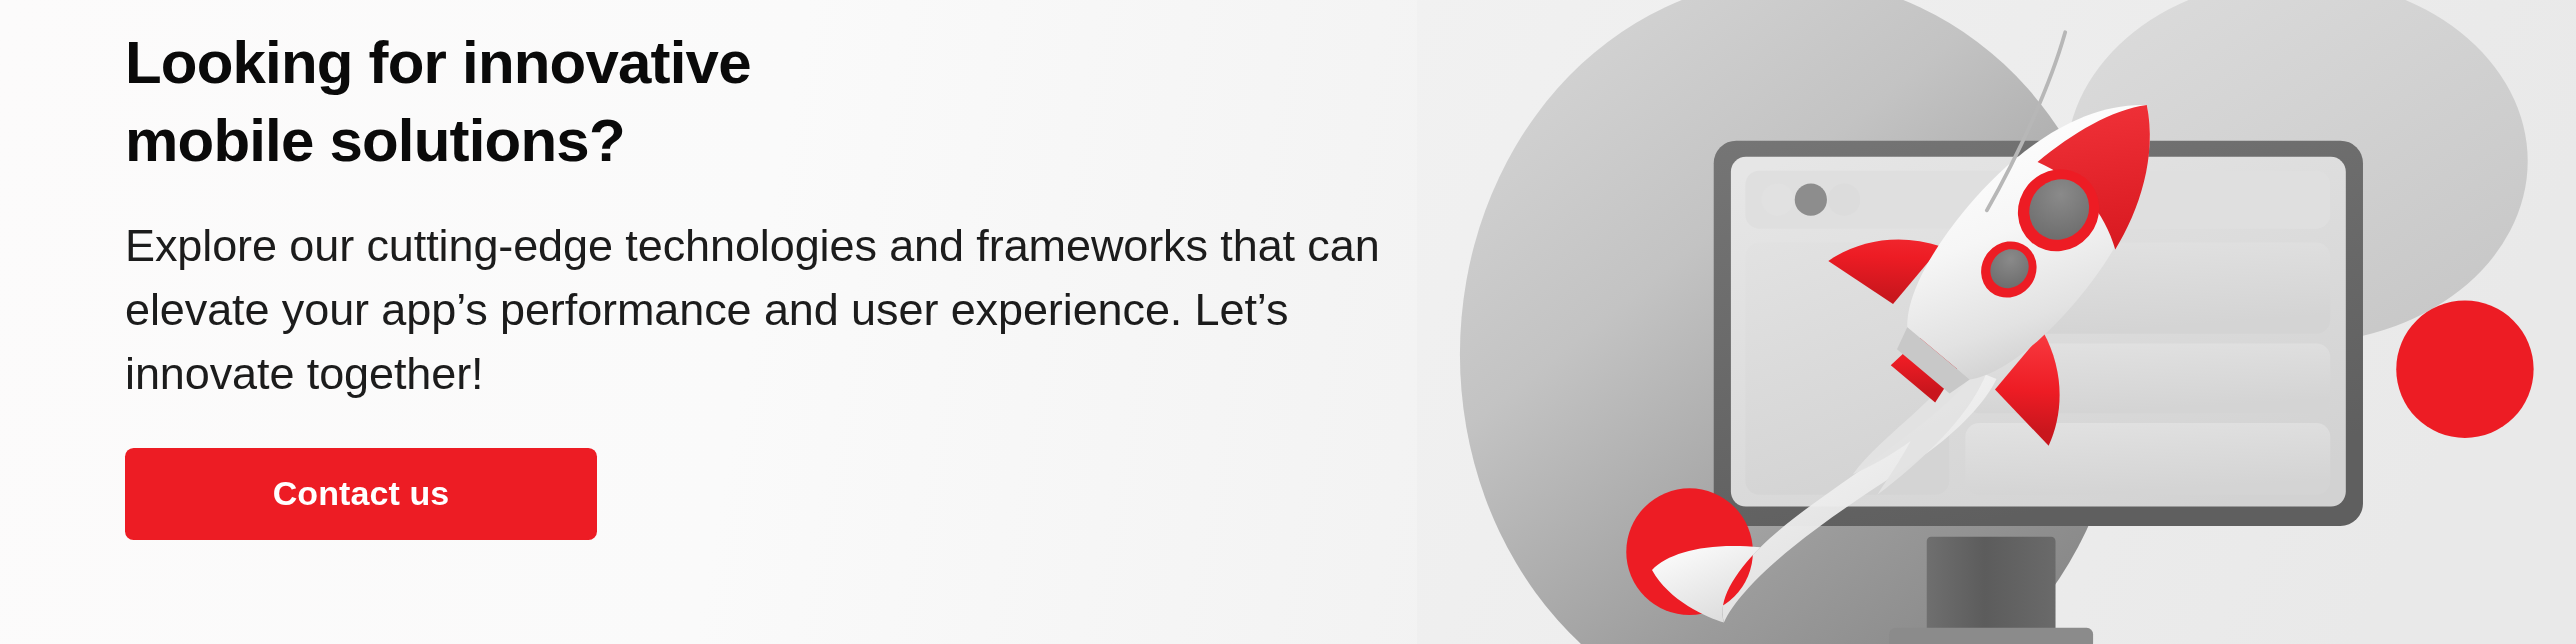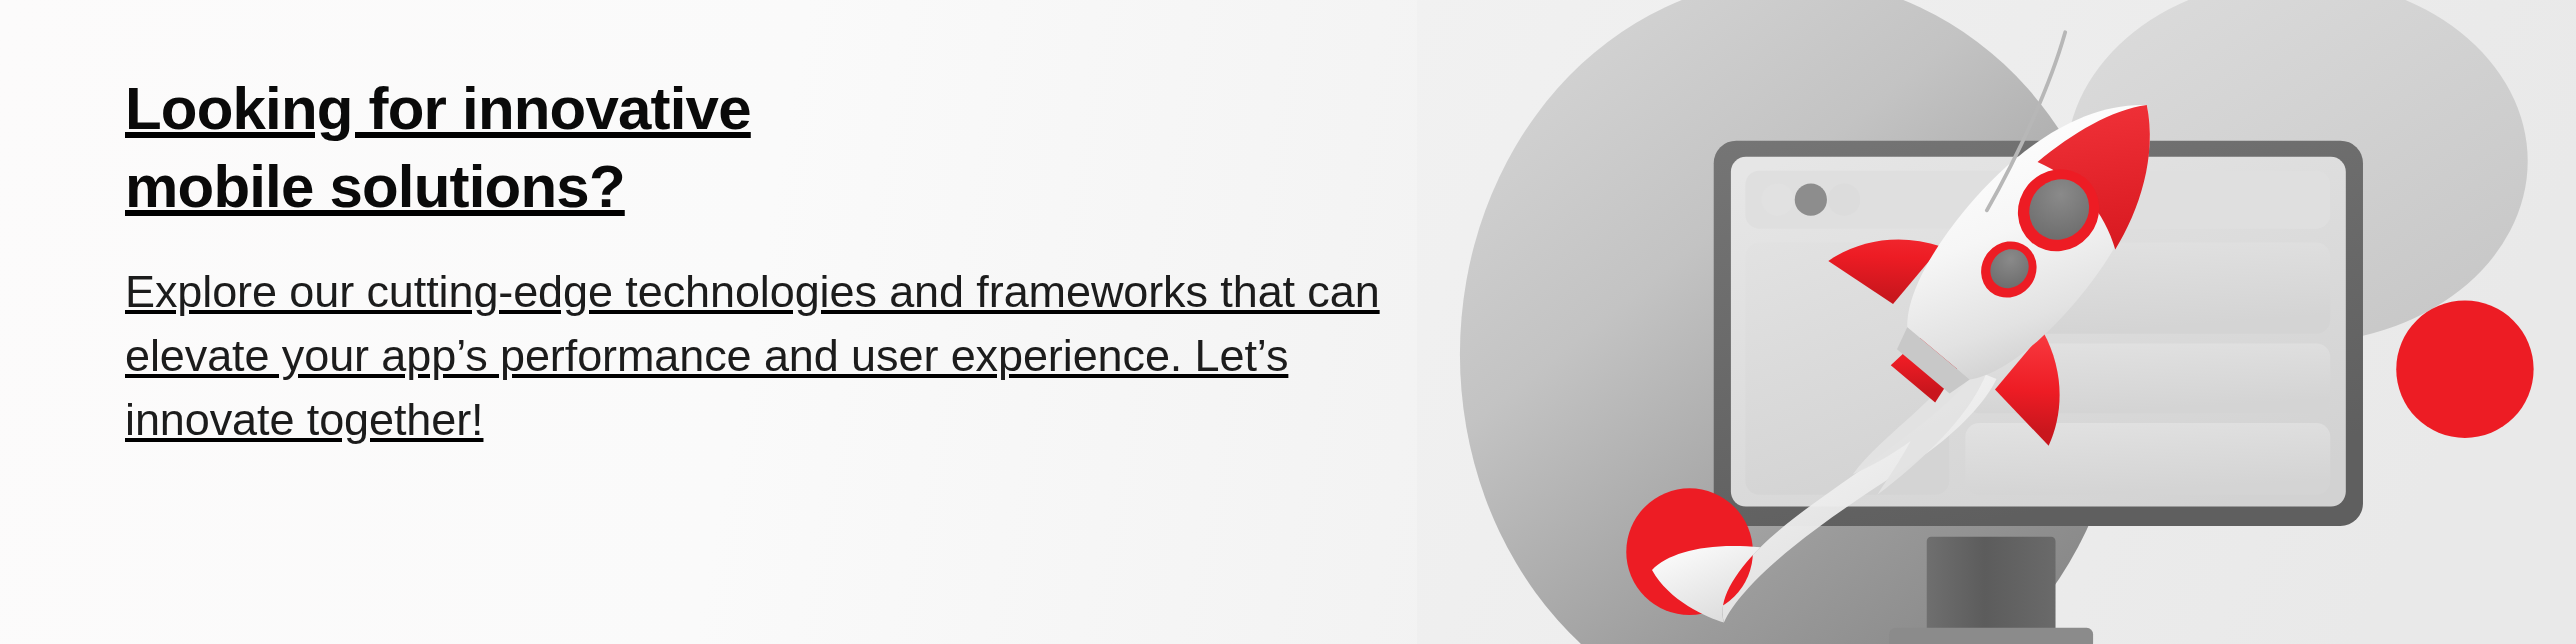--- a/index.html
+++ b/index.html
@@ -11,21 +11,20 @@
   #banner {
     position:relative; width:2576px; height:644px; overflow:hidden;
     background:linear-gradient(100deg,#fcfbfb 0%,#fafafa 30%,#f1f1f1 62%,#ececec 100%);
   }
 
   
   #content {
     position:absolute; left:125px; top:0; width:1288px; height:564px;
     display:flex; flex-direction:column; justify-content:center;
     z-index:40;
-    text-decoration:underline;
   }
   #heading {
     font-size:60px; line-height:1.30; font-weight:700;
     color:#0a0a0a; letter-spacing:-0.8px; white-space:pre-line;
     margin-bottom:34px;
   }
   #body-text {
     font-size:45px; line-height:1.42; font-weight:400;
     color:#1c1c1c; letter-spacing:-0.1px; max-width:1288px;
     white-space:pre-line; margin-bottom:42px;
@@ -50,20 +49,21 @@
 <body>
 
 <div id="banner">
 
   <div id="content">
     <h1 id="heading">Looking for innovative
 mobile solutions?</h1>
 
     <p id="body-text">Explore our cutting-edge technologies and frameworks that can elevate your app’s performance and user experience. Let’s innovate together!</p>
 
+    <button id="cta-button">Contact us</button>
   </div>
 
   <div id="illustration">
     <svg viewBox="0 0 2160 1200" xmlns="http://www.w3.org/2000/svg" aria-hidden="true">
       <defs>
         <linearGradient id="bgGrad" x1="0" y1="0" x2="1" y2="0.25">
           <stop offset="0" stop-color="#f1f1f1"></stop>
           <stop offset="1" stop-color="#e9e9e9"></stop>
         </linearGradient>
 

